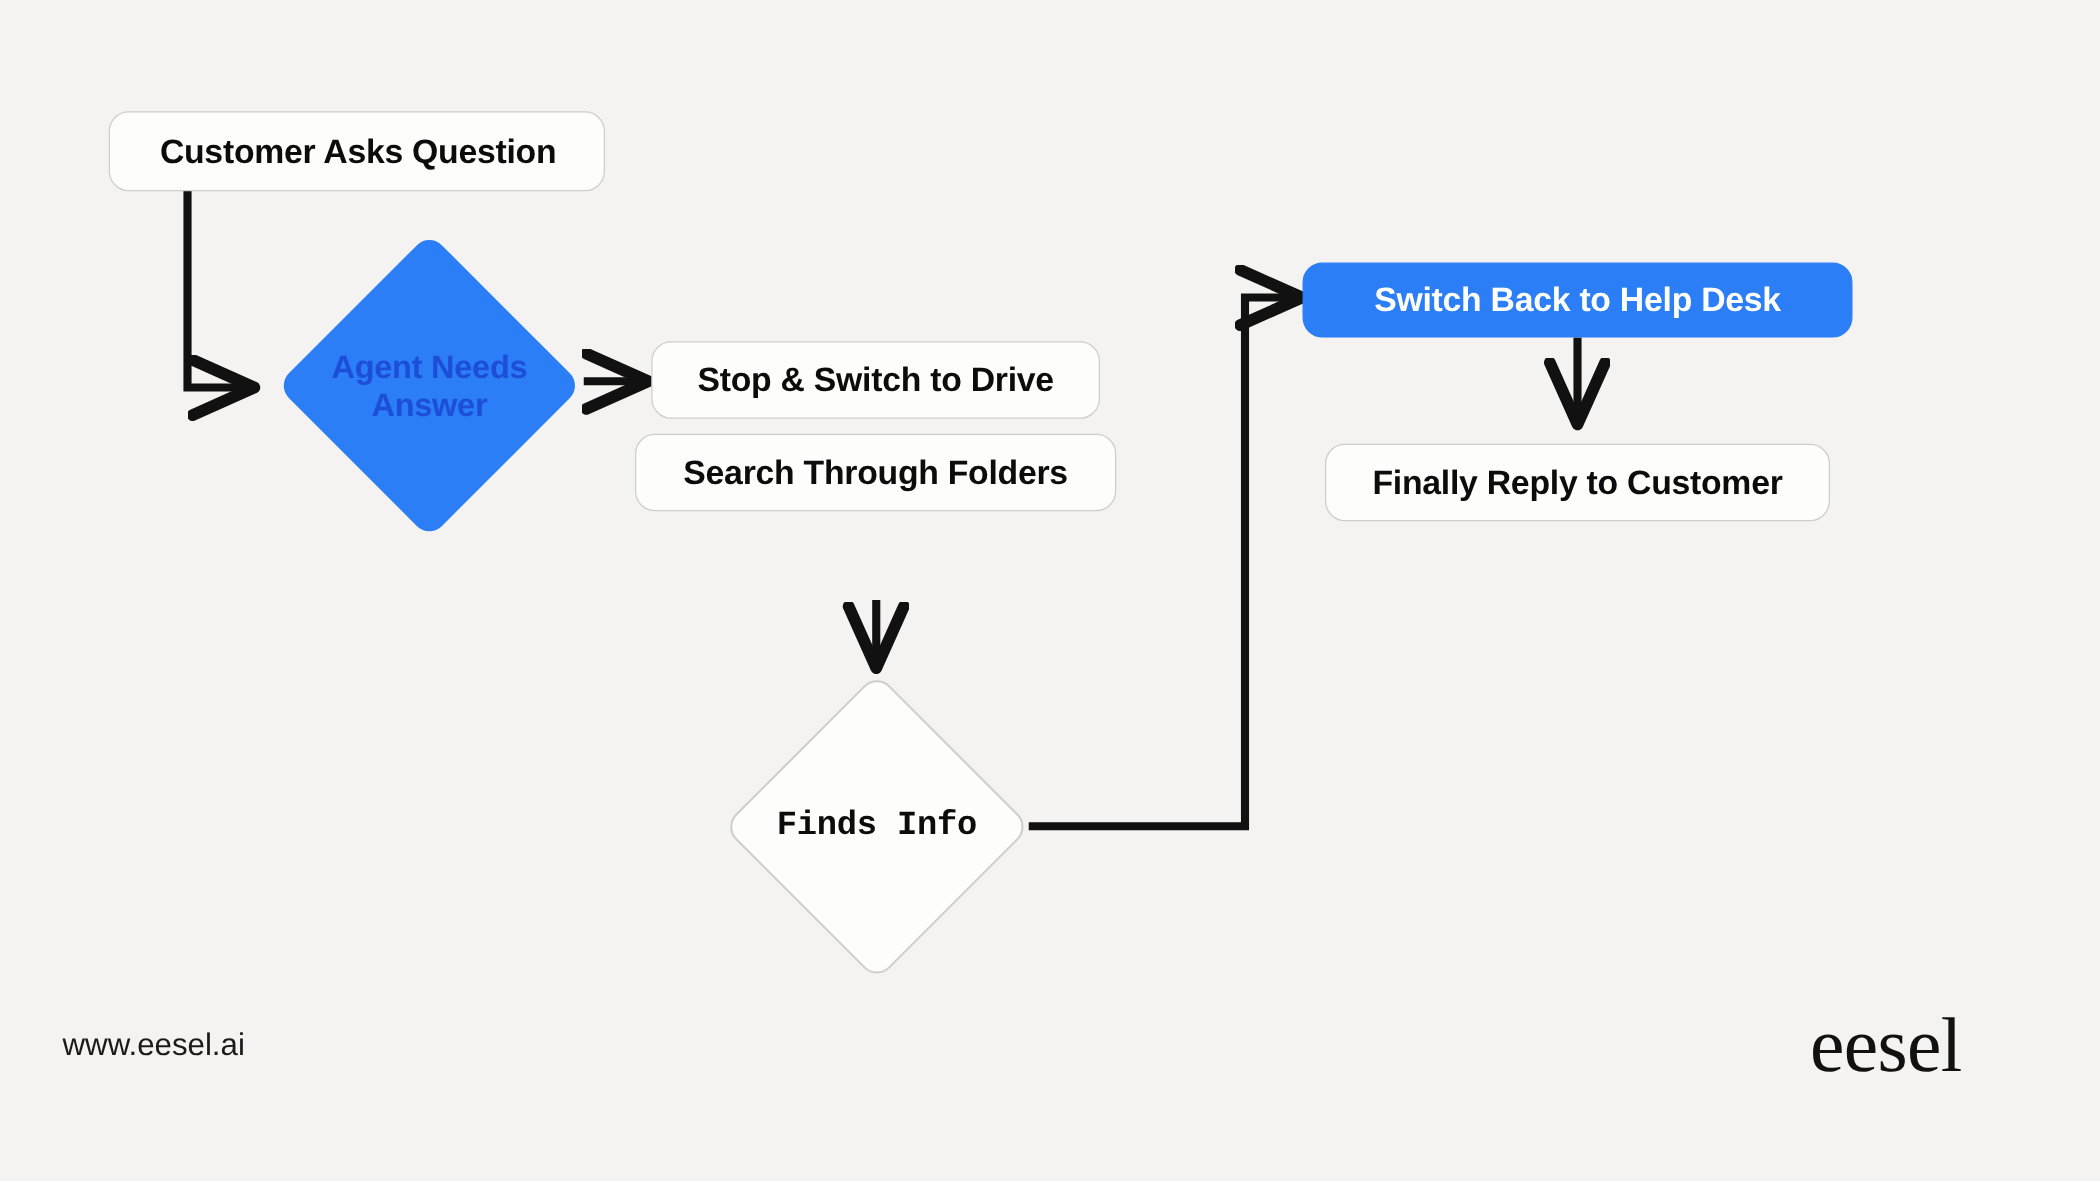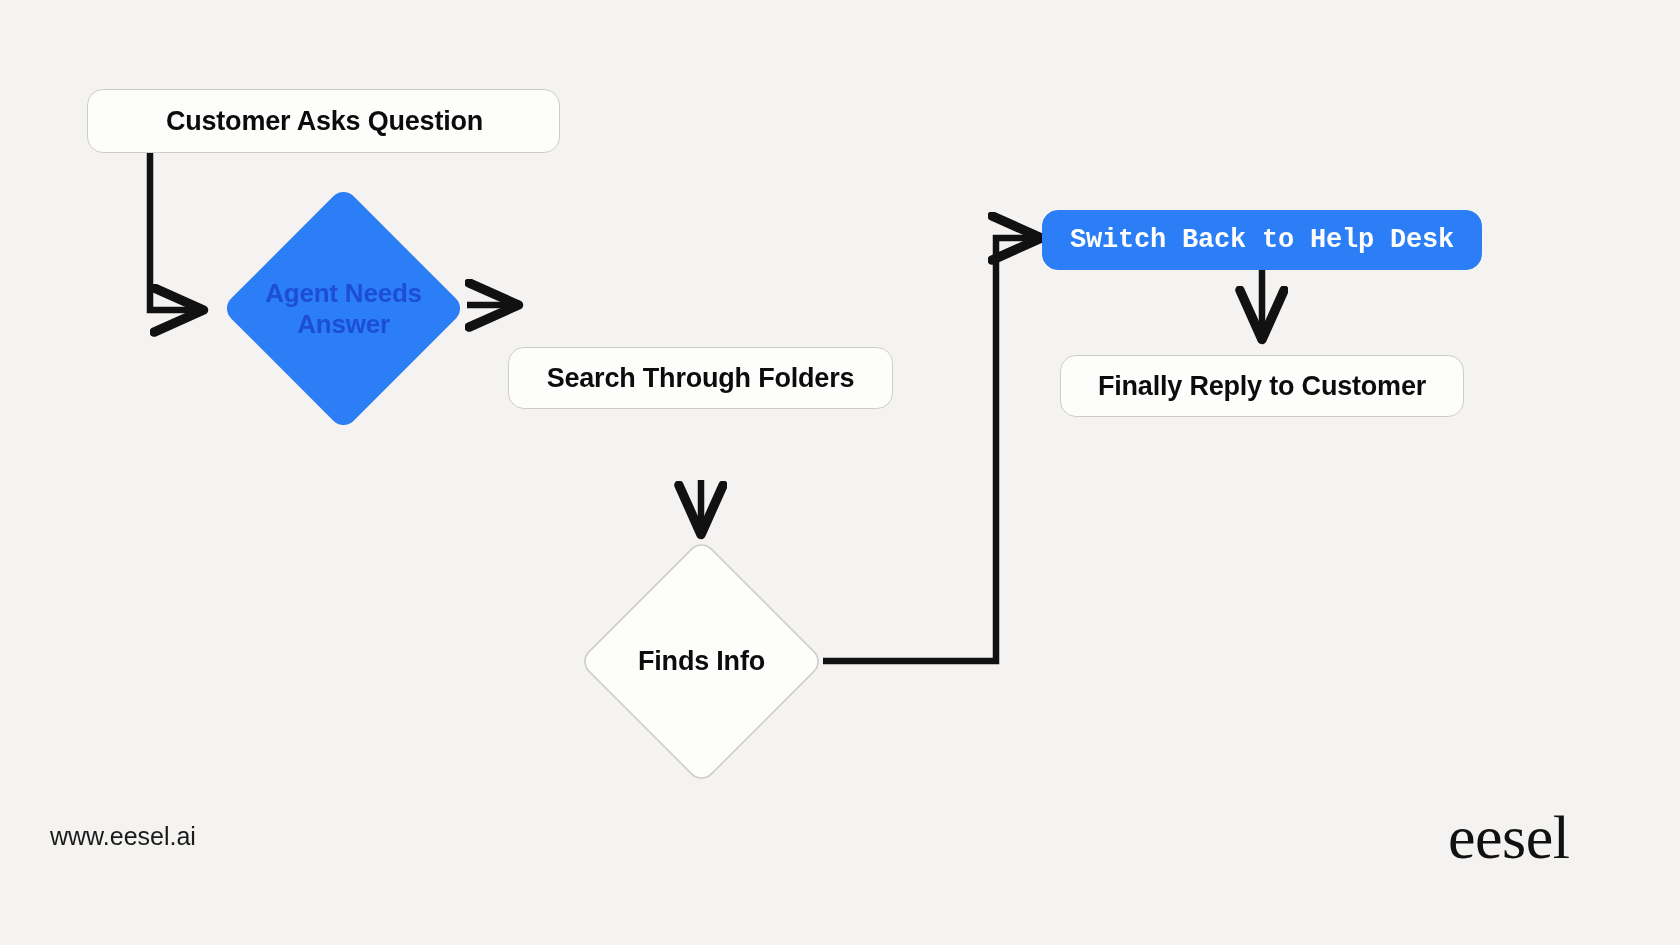--- a/index.html
+++ b/index.html
@@ -104,52 +104,55 @@
 
     <path d="M467,305 L512,305" fill="none" stroke="#111111" stroke-width="6.5" stroke-linecap="butt" marker-end="url(#arrowhead)"></path>
 
     <path d="M701,480 L701,528" fill="none" stroke="#111111" stroke-width="6.5" stroke-linecap="butt" marker-end="url(#arrowhead)"></path>
 
     <path d="M823,661 L996,661 L996,238 L1035,238" fill="none" stroke="#111111" stroke-width="6.5" stroke-linecap="butt" stroke-linejoin="miter" marker-end="url(#arrowhead)"></path>
 
     <path d="M1262,270 L1262,333" fill="none" stroke="#111111" stroke-width="6.5" stroke-linecap="butt" marker-end="url(#arrowhead)"></path>
   </svg>
 
-  <div class="node pill" style="left:87px; top:89px; width:473px; height:64px; font-size:27px;padding-left:20px;">
+  <div class="node pill" style="left:87px; top:89px; width:397px; height:64px; font-size:27px;padding-left:20px;">
     <span>Customer Asks Question</span>
   </div>
 
   <div class="diamond-wrap" style="left:221px; top:186px; width:245px; height:245px;">
     <svg class="diamond-shape" viewBox="0 0 245 245" xmlns="http://www.w3.org/2000/svg">
       <path d="M122.5,6 A14,14 0 0 1 132.4,10.1 L234.9,112.6 A14,14 0 0 1 234.9,132.4 L132.4,234.9 A14,14 0 0 1 112.6,234.9 L10.1,132.4 A14,14 0 0 1 10.1,112.6 L112.6,10.1 A14,14 0 0 1 122.5,6 Z" fill="#2b7ef5"></path>
     </svg>
     <div class="diamond-label" style="color:#1d4ed8; font-size:26px;">
       <div>
         <div>Agent Needs</div>
         <div>Answer</div>
       </div>
     </div>
   </div>
 
+  <div class="node pill" style="left:521px; top:273px; width:359px; height:62px; font-size:27px;">
+    <span>Stop &amp; Switch to Drive</span>
+  </div>
 
   <div class="node pill" style="left:508px; top:347px; width:385px; height:62px; font-size:27px;">
     <span>Search Through Folders</span>
   </div>
 
 
   <div class="diamond-wrap" style="left:580px; top:540px; width:243px; height:243px;">
     <svg class="diamond-shape" viewBox="0 0 243 243" xmlns="http://www.w3.org/2000/svg">
       <path d="M121.5,5 A14,14 0 0 1 131.4,9.1 L233.9,111.6 A14,14 0 0 1 233.9,131.4 L131.4,233.9 A14,14 0 0 1 111.6,233.9 L9.1,131.4 A14,14 0 0 1 9.1,111.6 L111.6,9.1 A14,14 0 0 1 121.5,5 Z" fill="#fdfdfc" stroke="#cfcdc9" stroke-width="1.6"></path>
     </svg>
-    <div class="diamond-label" style="color:#0c0c0c; font-size:27px;">
+    <div class="diamond-label" style="color:#0c0c0c; font-size:27px;font-family:Liberation Mono, monospace;">
       <span>Finds Info</span>
     </div>
   </div>
 
-  <div class="node pill-accent" style="left:1042px; top:210px; width:440px; height:60px; font-size:27px;font-family:Liberation Mono, monospace;">
+  <div class="node pill-accent" style="left:1042px; top:210px; width:440px; height:60px; font-size:27px;">
     <span>Switch Back to Help Desk</span>
   </div>
 
   <div class="node pill" style="left:1060px; top:355px; width:404px; height:62px; font-size:27px;">
     <span>Finally Reply to Customer</span>
   </div>
 
   <div class="footer-url" style="left:50px; top:822px; font-size:25px;">
     <span>www.eesel.ai</span>
   </div>

